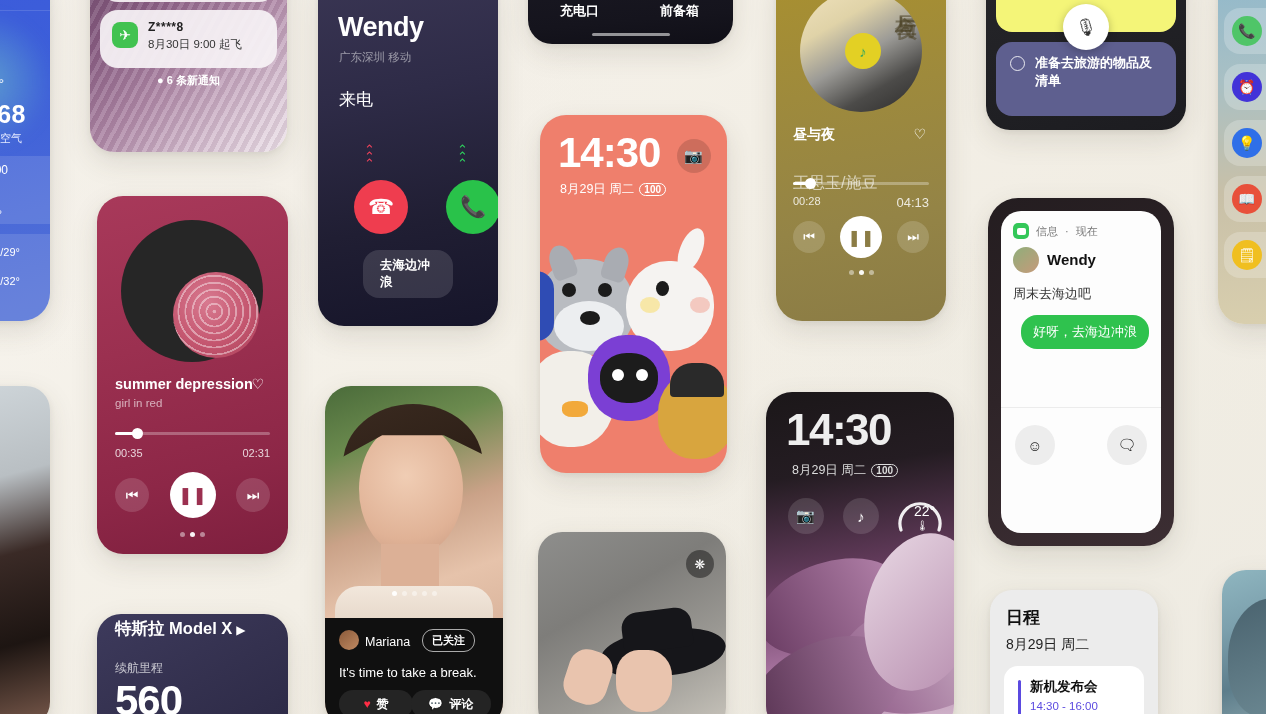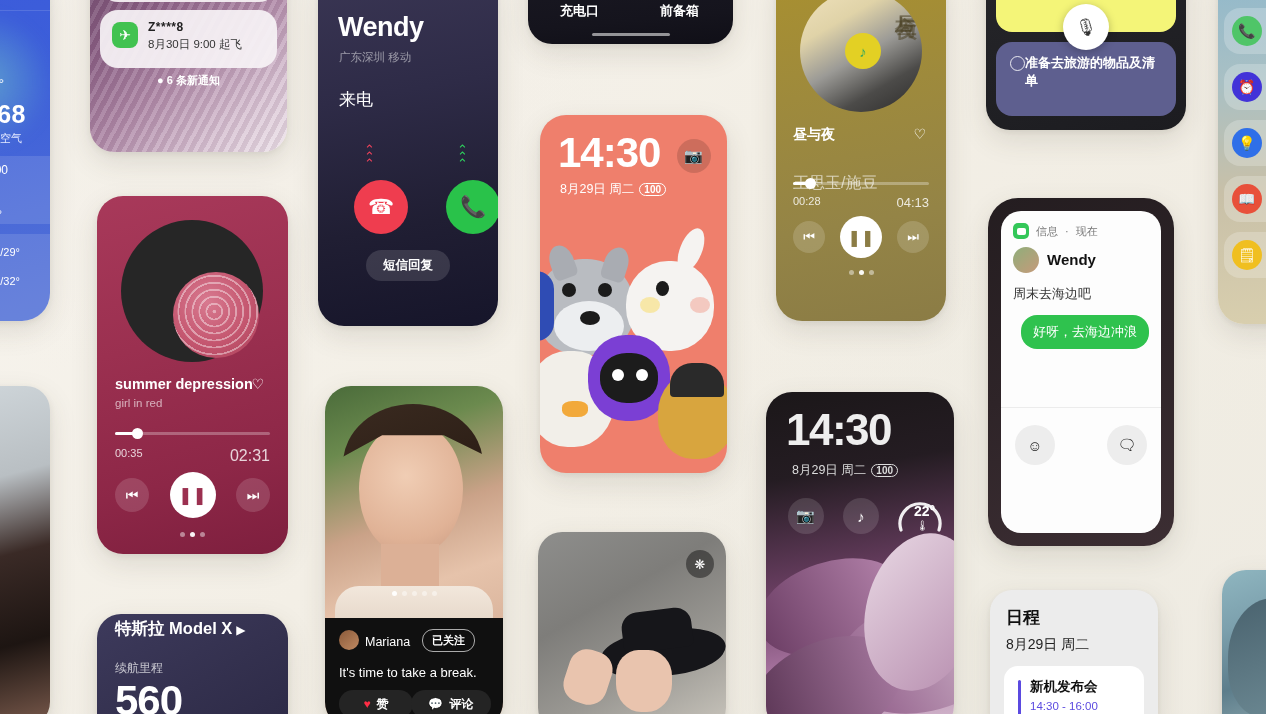--- a/index.html
+++ b/index.html
@@ -61,21 +61,21 @@
     background:radial-gradient(circle at 40% 35%, #d8798f 0%, #c4566f 55%, #ab3f59 100%);overflow:hidden;}
   #player .vin:after{content:"";position:absolute;inset:0;
     background:repeating-radial-gradient(circle at 48% 46%, rgba(255,255,255,.55) 0 1.5px, rgba(255,255,255,0) 2px 7px);opacity:.75;}
   #player .ttl{position:absolute;left:18px;top:180px;font-size:14.5px;font-weight:700;color:#fff;}
   #player .hrt{position:absolute;right:24px;top:180px;color:#fff;font-size:14px;}
   #player .art{position:absolute;left:18px;top:201px;font-size:11.5px;color:rgba(255,255,255,.62);}
   #player .bar{position:absolute;left:18px;right:18px;top:236px;height:3px;border-radius:2px;background:rgba(255,255,255,.28);}
   #player .fill{position:absolute;left:0;top:0;height:3px;width:13%;border-radius:2px;background:#fff;}
   #player .knb{position:absolute;left:11%;top:-4px;width:11px;height:11px;border-radius:50%;background:#fff;}
   #player .t1{position:absolute;left:18px;top:251px;font-size:11px;color:rgba(255,255,255,.8);}
-  #player .t2{position:absolute;right:18px;top:251px;font-size:16px;color:rgba(255,255,255,.8);}
+  #player .t2{position:absolute;right:18px;top:251px;font-size:11px;color:rgba(255,255,255,.8);}
   #player .btns{position:absolute;left:18px;right:18px;top:276px;display:flex;justify-content:space-between;align-items:center;}
   #player .sm{width:34px;height:34px;border-radius:50%;background:rgba(255,255,255,.14);color:#fff;font-size:14px;}
   #player .big{width:46px;height:46px;border-radius:50%;background:#fff;color:#9b3050;font-size:17px;}
   #player .pg{position:absolute;left:0;right:0;top:336px;}
 
   
   #tesla{left:97px;top:614px;width:191px;height:140px;border-radius:24px;
     background:linear-gradient(150deg,#3d3a5c 0%,#34314f 50%,#2b2844 100%);}
   #tesla .h{position:absolute;left:18px;top:4px;font-size:16.5px;font-weight:700;color:#fff;}
   #tesla .ar{font-size:12px;margin-left:4px;}
@@ -179,28 +179,28 @@
   
   #lock2{left:766px;top:392px;width:188px;height:340px;border-radius:26px;
     background:linear-gradient(170deg,#1b1719 0%,#241c22 24%,#6b3f63 55%,#a874a0 76%,#d8c0d2 100%);}
   #lock2 .tm{position:absolute;left:20px;top:16px;font-size:44px;font-weight:700;color:#eee;letter-spacing:-1.5px;line-height:1;}
   #lock2 .dt{position:absolute;left:26px;top:70px;font-size:12.5px;color:#ddd;display:flex;align-items:center;gap:5px;}
   #lock2 .bat{border:1.5px solid #ddd;border-radius:8px;padding:0 4px;font-size:10px;font-weight:700;}
   #lock2 .icr{position:absolute;width:36px;height:36px;border-radius:50%;background:rgba(255,255,255,.13);
     display:flex;align-items:center;justify-content:center;color:#fff;font-size:15px;top:106px;}
   #lock2 .i1{left:22px;} #lock2 .i2{left:77px;}
   #lock2 .wg{position:absolute;left:130px;top:102px;width:44px;height:44px;}
-  #lock2 .wgt{position:absolute;left:18px;top:9px;font-size:14px;font-weight:700;color:#fff;}
+  #lock2 .wgt{position:absolute;left:18px;top:9px;font-size:14px;font-weight:400;color:#fff;}
   #lock2 .wgs{position:absolute;left:20px;top:26px;font-size:10px;color:#fff;}
   #lock2 .feather{position:absolute;border-radius:50%;}
 
   
   #todo{left:986px;top:-50px;width:200px;height:180px;border-radius:24px;
     background:linear-gradient(160deg,#26262a 0%,#1c1c20 100%);}
-  #todo .it{position:absolute;left:10px;right:10px;border-radius:16px;display:flex;padding:12px 14px;box-sizing:border-box;}
+  #todo .it{position:absolute;left:10px;right:10px;border-radius:16px;display:flex;gap:10px;padding:12px 14px;box-sizing:border-box;}
   #todo .y{top:8px;height:74px;background:#f4f578;}
   #todo .p{top:92px;height:74px;background:#5e5f8f;}
   #todo .cb{width:13px;height:13px;border-radius:50%;border:1.8px solid rgba(0,0,0,.6);flex:none;margin-top:2px;}
   #todo .p .cb{border-color:rgba(255,255,255,.85);}
   #todo .tx{font-size:13px;font-weight:700;line-height:1.35;color:#111;}
   #todo .p .tx{color:#fff;}
   #todo .mic{position:absolute;left:50%;transform:translateX(-50%);top:54px;width:46px;height:46px;border-radius:50%;
     background:#fff;display:flex;align-items:center;justify-content:center;font-size:17px;color:#333;
     box-shadow:0 2px 8px rgba(0,0,0,.25);}
 
@@ -314,21 +314,21 @@
   </div>
 
   <div class="card" id="call">
     <div class="nm">Wendy</div>
     <div class="loc">广东深圳 移动</div>
     <div class="st">来电</div>
     <div class="chv chvR">⌃<br>⌃<br>⌃</div>
     <div class="chv chvG">⌃<br>⌃<br>⌃</div>
     <div class="rnd red">☎</div>
     <div class="rnd grn">📞</div>
-    <div class="sms">短信回复</div>
+    <div class="sms">去海边冲浪</div>
   </div>
 
   <div class="card" id="infl">
     <div class="ph">
       <div class="face"></div>
       <div class="hair"></div>
       <div class="neck"></div>
       <div class="shirt"></div>
     </div>
     <div class="pgd dots">

